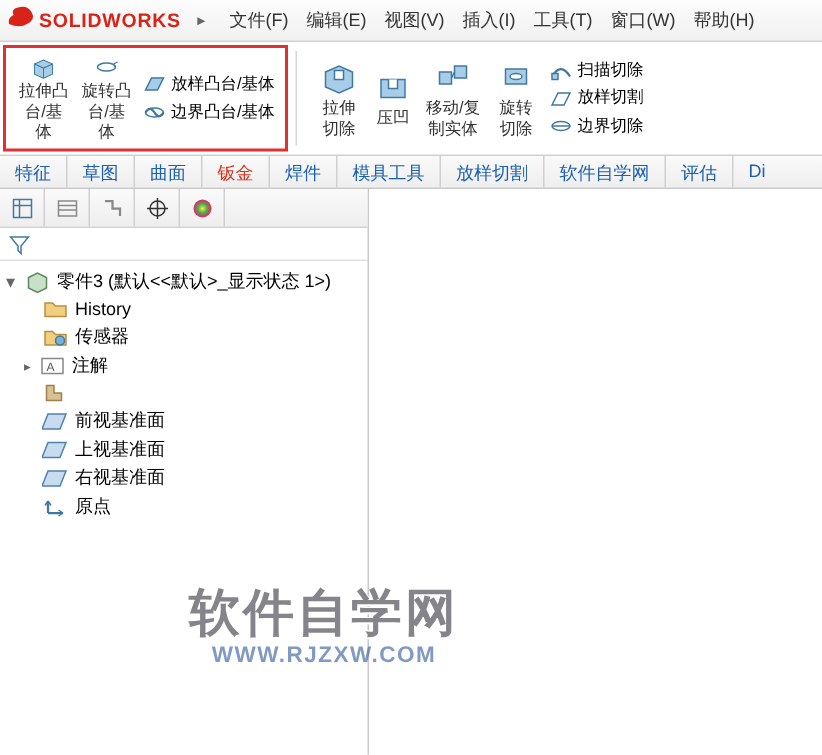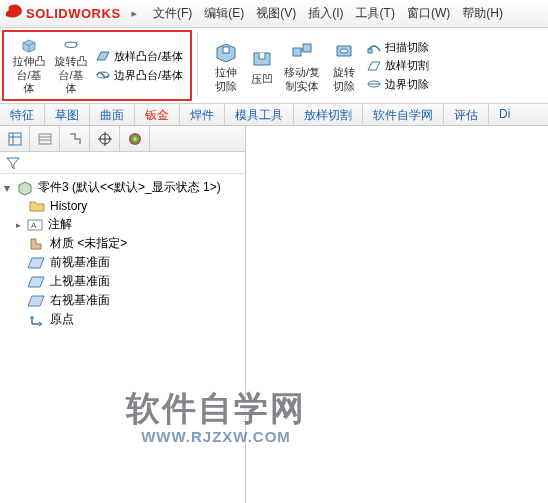--- a/index.html
+++ b/index.html
@@ -339,32 +339,38 @@
           </svg>
         <span>零件3  (默认&lt;&lt;默认&gt;_显示状态 1&gt;)</span>
       </div>
       <div class="tree-row indent1">
         <svg class="tree-icon" viewBox="0 0 18 16">
             <path d="M2 4 L7 4 L9 6 L16 6 L16 13 L2 13 Z" fill="#f0d080" stroke="#b89040"></path>
           </svg>
         <span>History</span>
       </div>
       <div class="tree-row indent1">
+        <svg class="tree-icon" viewBox="0 0 18 16">
+            <path d="M2 4 L7 4 L9 6 L16 6 L16 13 L2 13 Z" fill="#f0d080" stroke="#b89040"></path>
+            <circle cx="12" cy="10" r="3" fill="#7ab0d8" stroke="#4078a0"></circle>
+          </svg>
+        <span>传感器</span>
+      </div>
+      <div class="tree-row indent1">
         <span style="width:10px;margin-left:-12px;color:#666;font-size:9px">▸</span>
         <svg class="tree-icon" viewBox="0 0 18 16">
             <rect x="2" y="3" width="14" height="10" fill="#fff" stroke="#888"></rect>
             <text x="5" y="11" font-size="8" fill="#555">A</text>
           </svg>
         <span>注解</span>
       </div>
       <div class="tree-row indent1">
         <svg class="tree-icon" viewBox="0 0 18 16">
             <path d="M3 13 L3 3 L8 3 L8 8 L13 8 L13 13 Z" fill="#d8c090" stroke="#a08050"></path>
           </svg>
-        <span>材质 &lt;未指定&gt;</span>
       </div>
       <div class="tree-row indent1">
         <svg class="tree-icon" viewBox="0 0 18 16">
             <path d="M4 3 L16 3 L12 13 L0 13 Z" fill="#c8dcf0" stroke="#5080b0"></path>
           </svg>
         <span>前视基准面</span>
       </div>
       <div class="tree-row indent1">
         <svg class="tree-icon" viewBox="0 0 18 16">
             <path d="M4 3 L16 3 L12 13 L0 13 Z" fill="#c8dcf0" stroke="#5080b0"></path>

